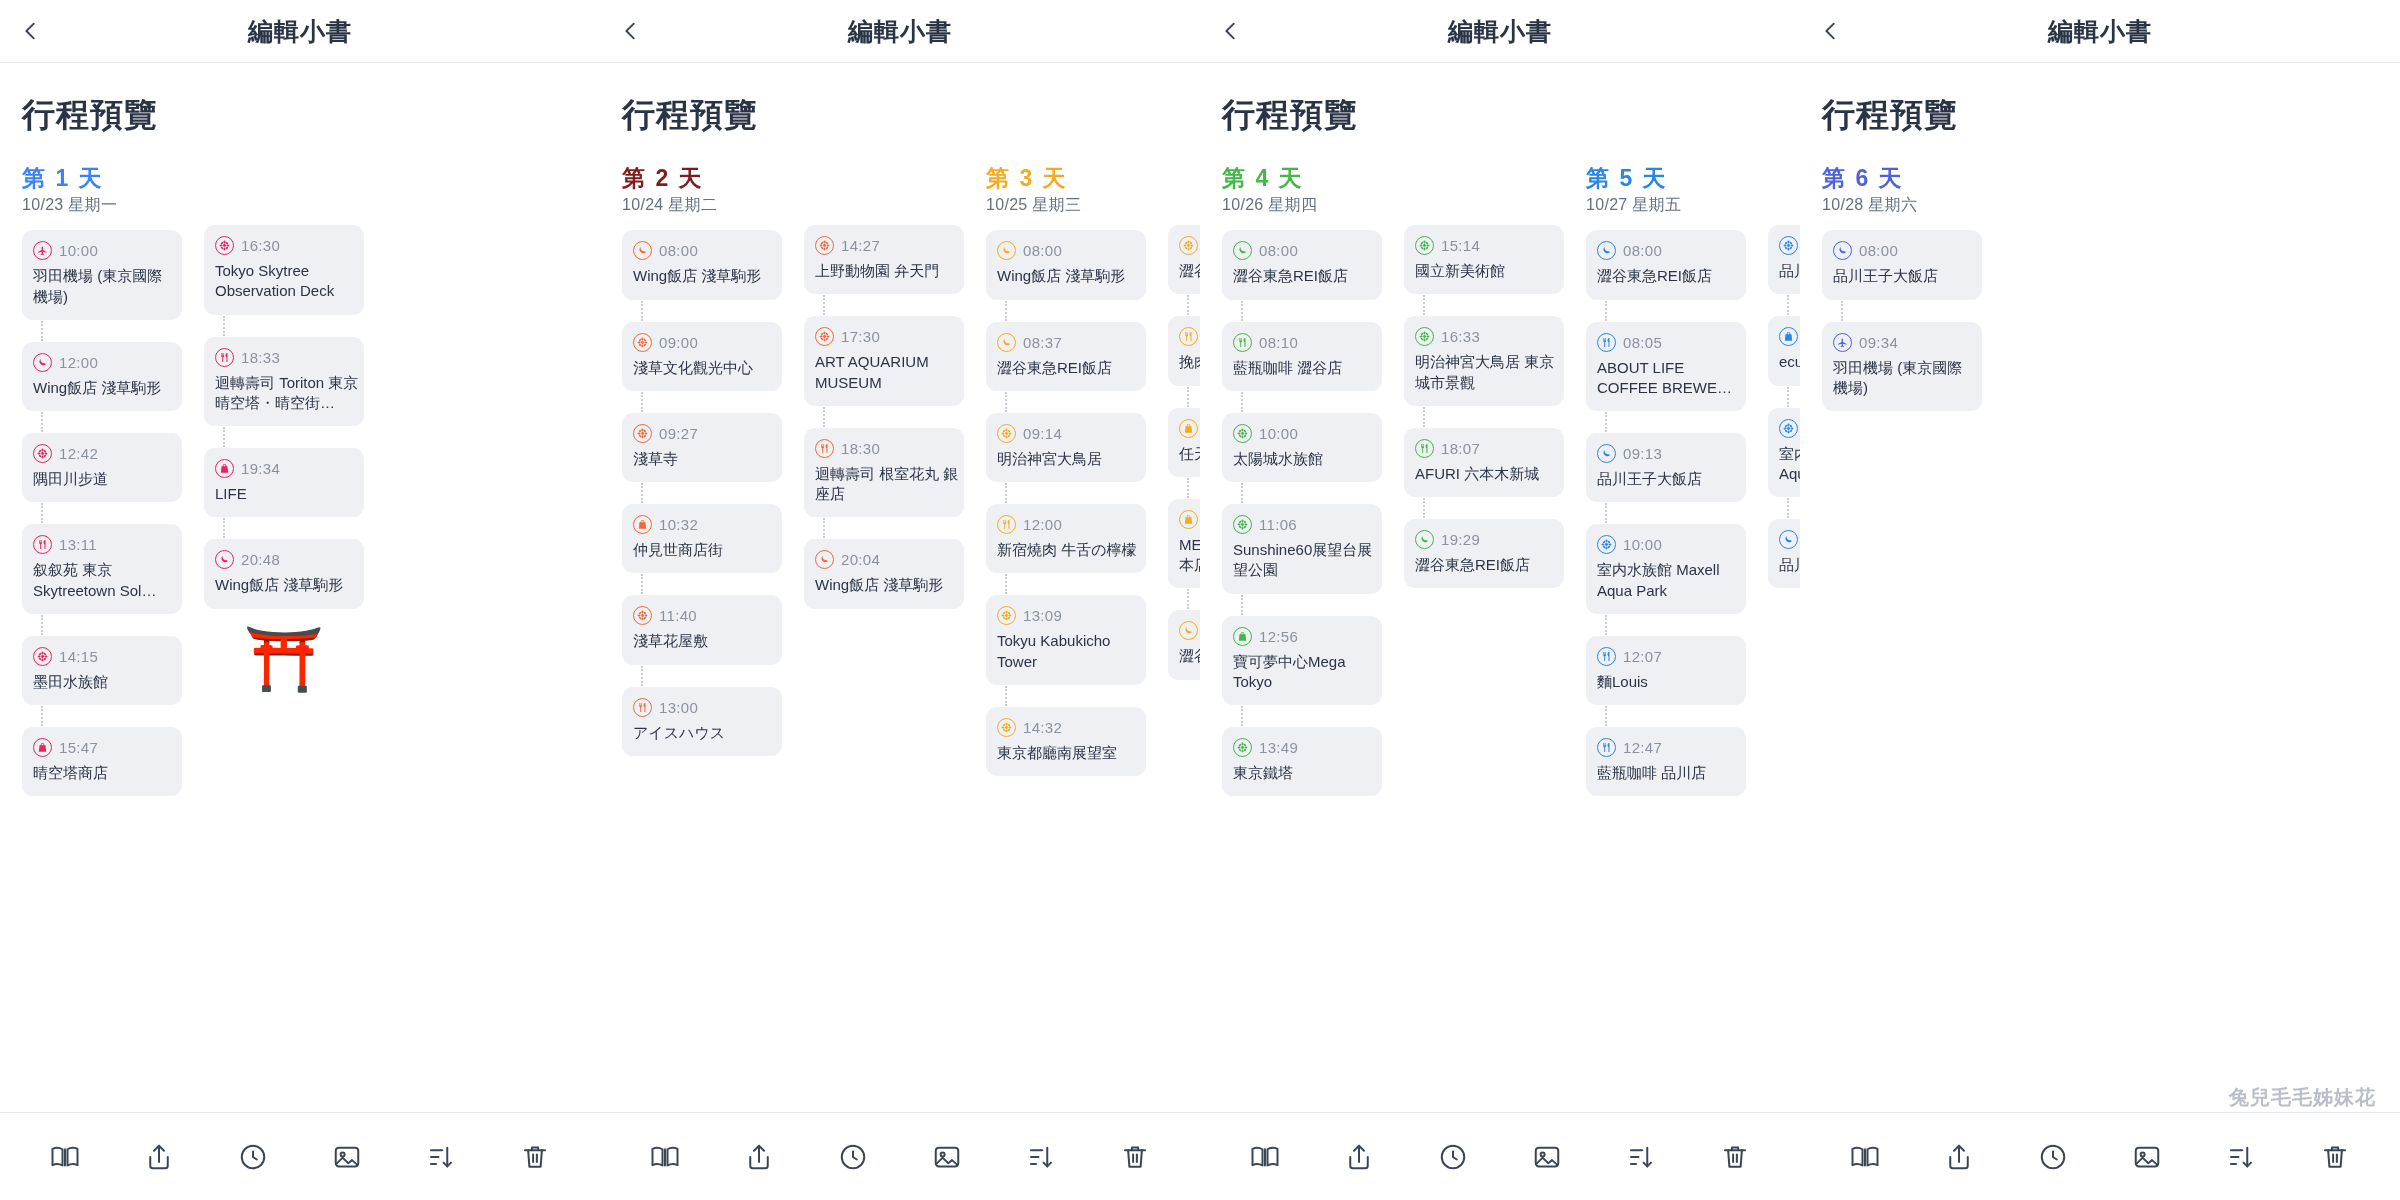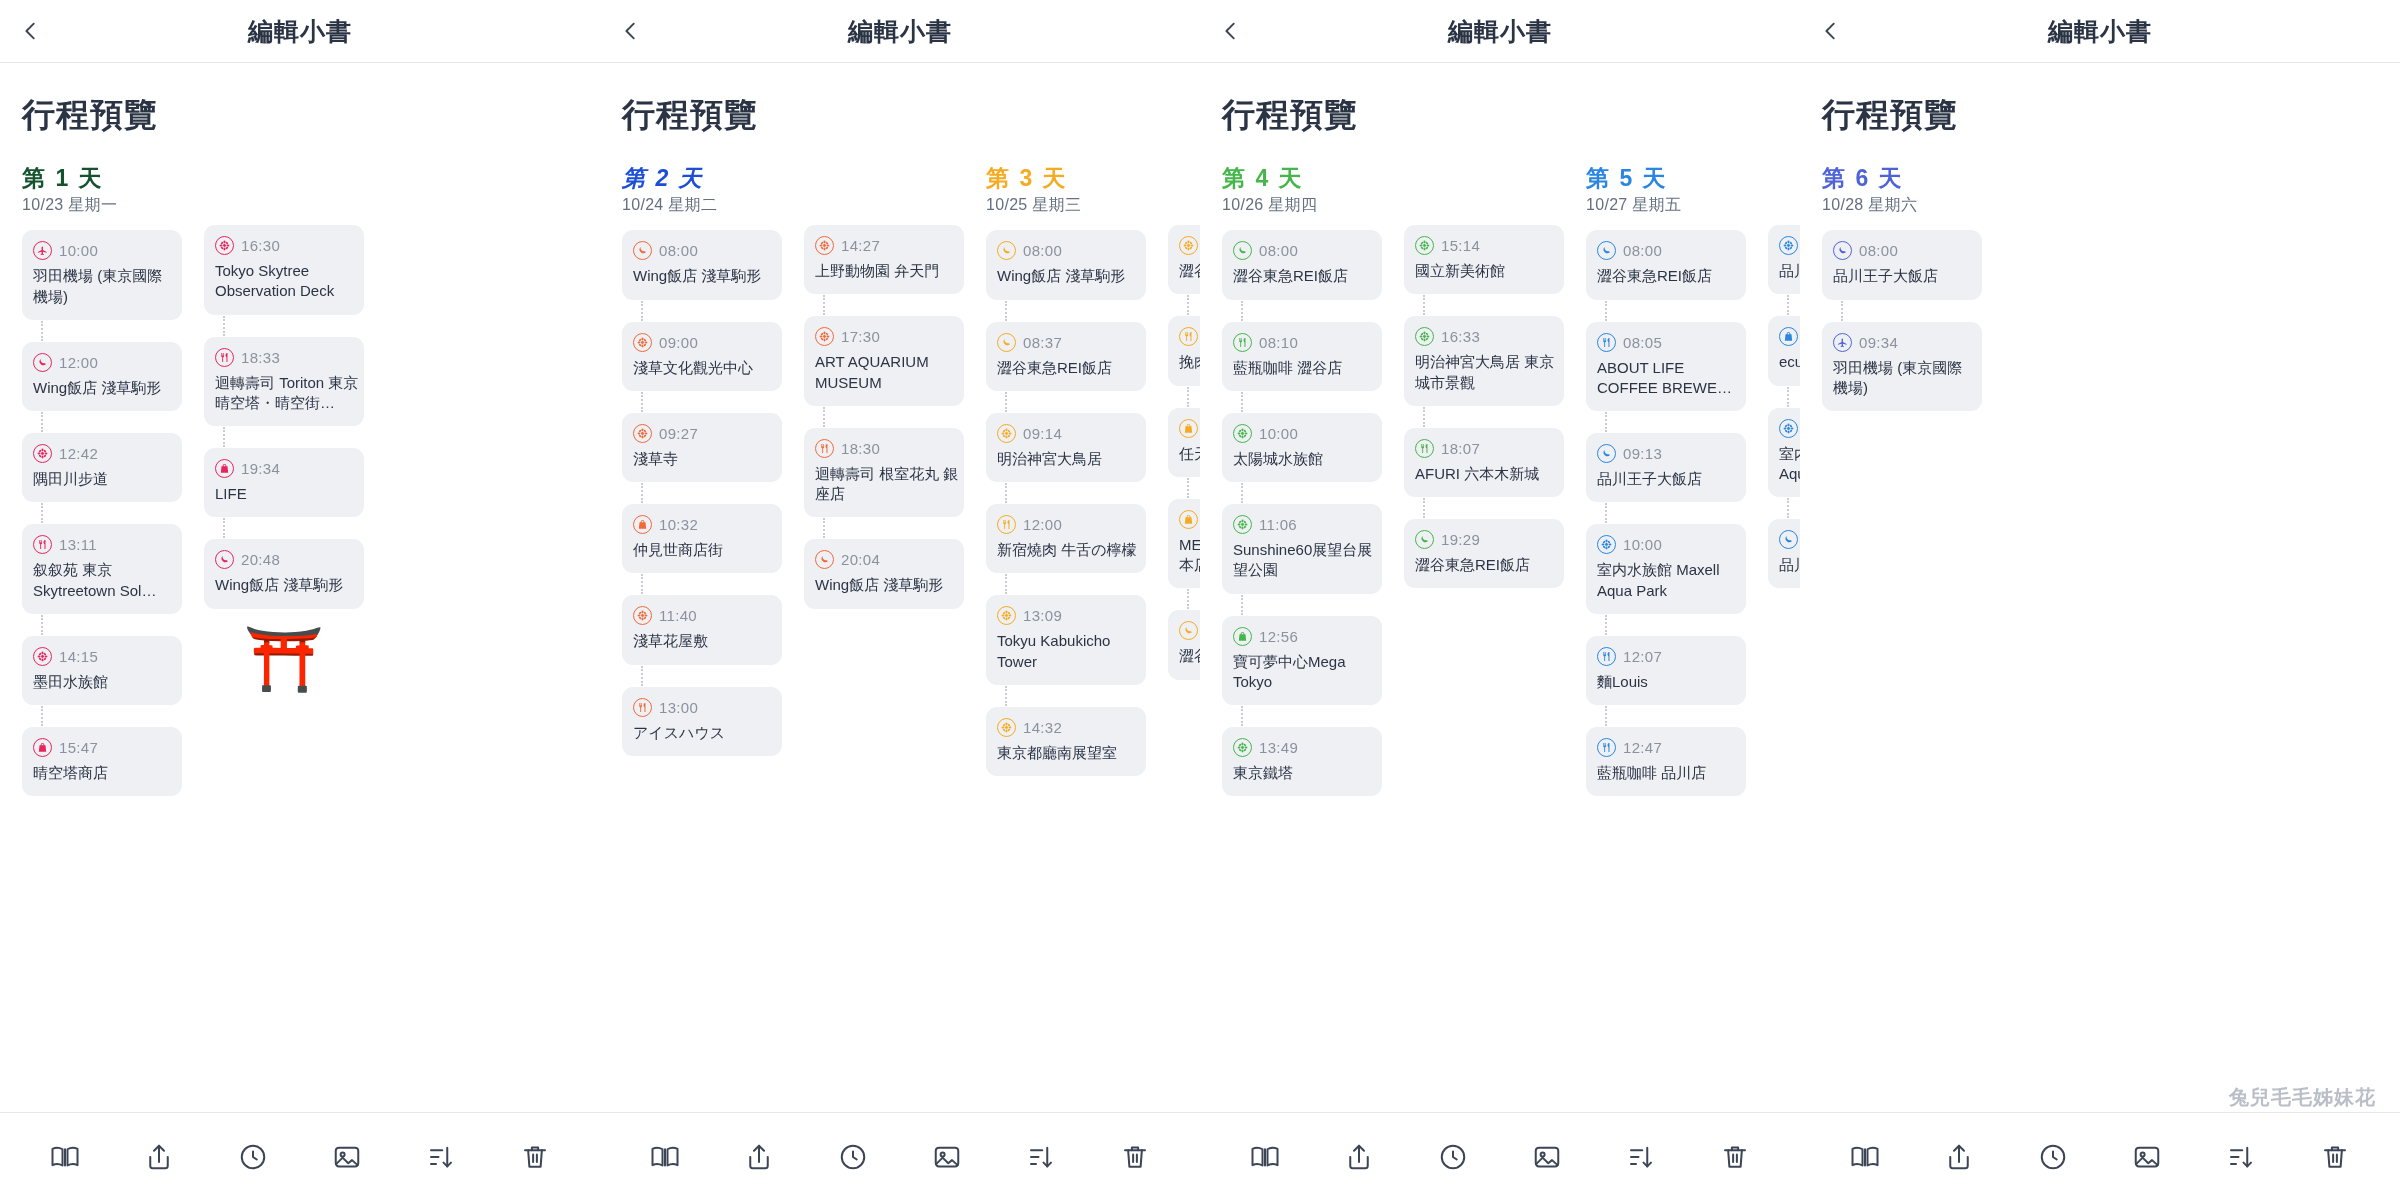--- a/index.html
+++ b/index.html
@@ -104,21 +104,21 @@
           <svg width="22" height="22" viewBox="0 0 24 24" fill="none" stroke="#3c4555" stroke-width="2.1" stroke-linecap="round" stroke-linejoin="round">
             <path d="M15 4l-8 8 8 8"></path>
           </svg>
         </div>
         <div class="nav-title">編輯小書</div>
       </div>
       <div class="page-body">
         <div class="page-title">行程預覽</div>
         <div class="days">
           <div class="day-col">
-            <div class="day-label" style="color: #14532d;">第 1 天</div>
+            <div class="day-label" style="color: #3b82f6;">第 1 天</div>
             <div class="day-date">10/23 星期一</div>
             <div class="cards">
               <div class="card">
                 <div class="card-top">
                   <span class="badge" style="color: rgb(232, 36, 92);">
                     <svg width="11" height="11" viewBox="0 0 24 24" fill="currentColor">
                       <path d="M21 15.5l-8-4.5V5a1.5 1.5 0 0 0-3 0v6L2 15.5V17l8-2.2V19l-2 1.3V22l3.5-1 3.5 1v-1.7L13 19v-4.2l8 2.2z"></path>
                     </svg>
                   </span>
                   <span class="card-time">10:00</span>
@@ -313,21 +313,21 @@
           <svg width="22" height="22" viewBox="0 0 24 24" fill="none" stroke="#3c4555" stroke-width="2.1" stroke-linecap="round" stroke-linejoin="round">
             <path d="M15 4l-8 8 8 8"></path>
           </svg>
         </div>
         <div class="nav-title">編輯小書</div>
       </div>
       <div class="page-body">
         <div class="page-title">行程預覽</div>
         <div class="days">
           <div class="day-col">
-            <div class="day-label" style="color: #1d4ed8; font-style: italic;">第 2 天</div>
+            <div class="day-label" style="color: #7f1d1d;">第 2 天</div>
             <div class="day-date">10/24 星期二</div>
             <div class="cards">
               <div class="card">
                 <div class="card-top">
                   <span class="badge" style="color: rgb(240, 106, 58);">
                     <svg width="11" height="11" viewBox="0 0 24 24" fill="currentColor">
                       <path d="M17 13.5A7.5 7.5 0 0 1 8 4.2 8 8 0 1 0 19.8 15 7.5 7.5 0 0 1 17 13.5z"></path>
                     </svg>
                   </span>
                   <span class="card-time">08:00</span>

